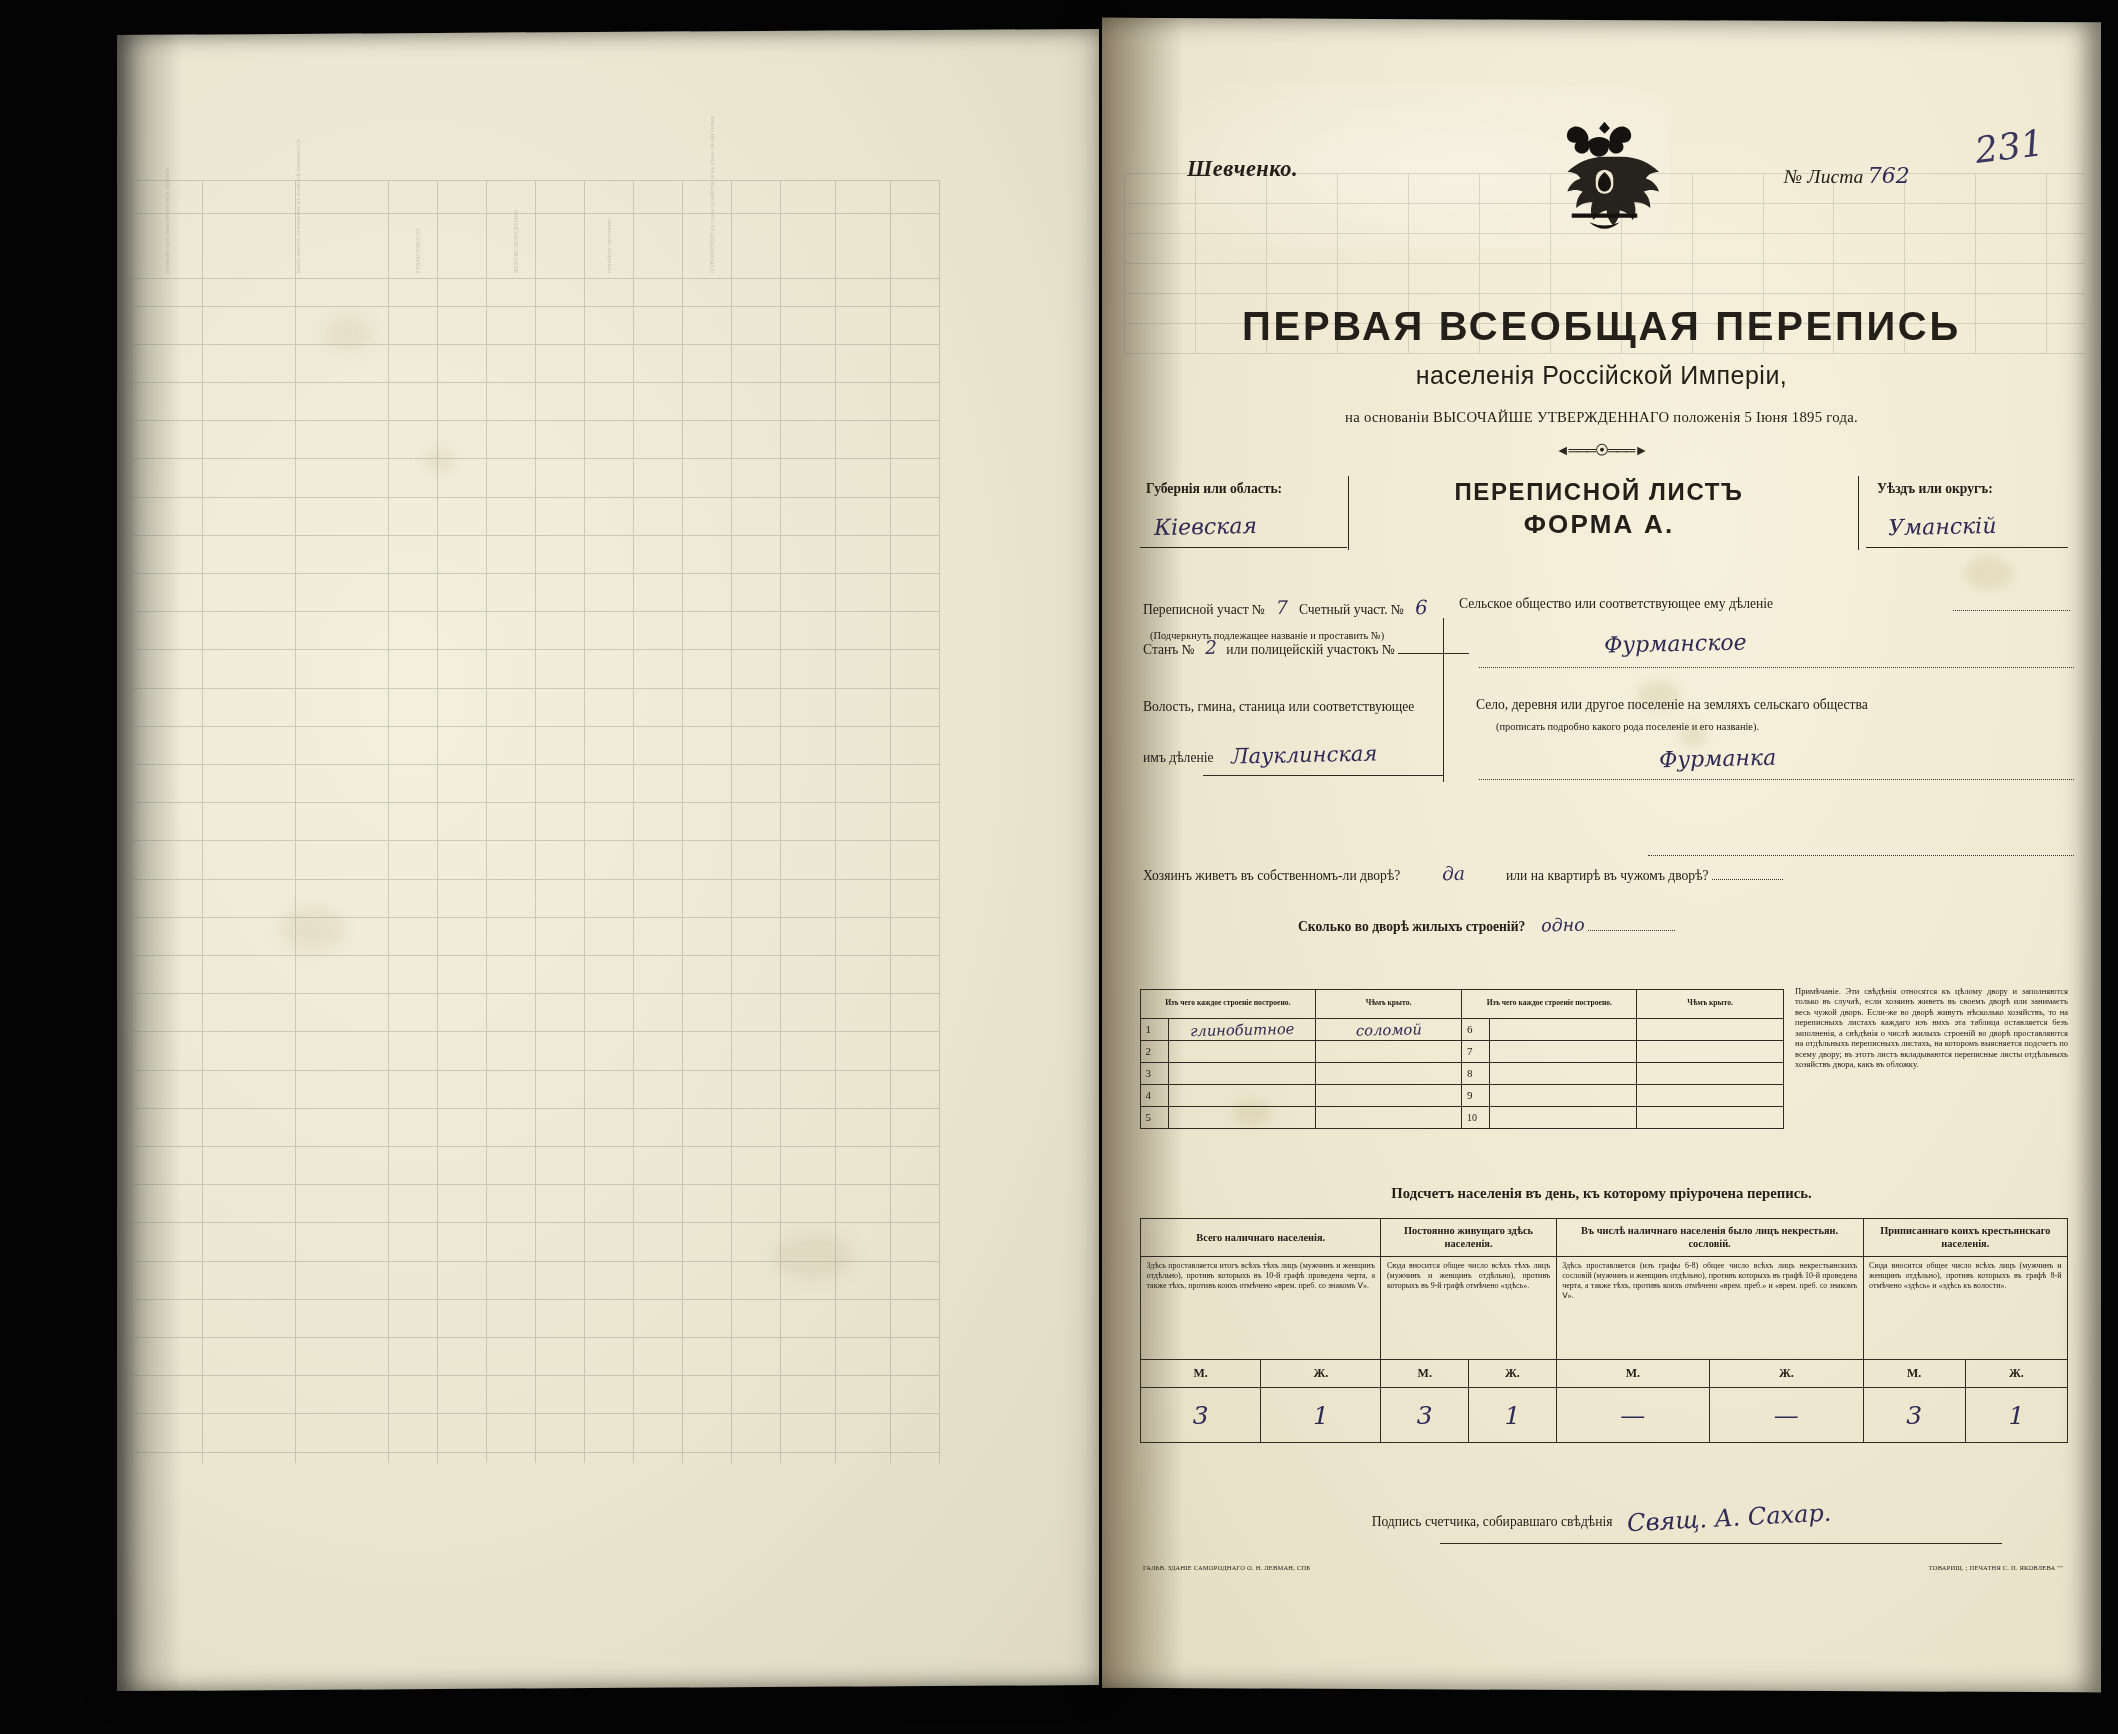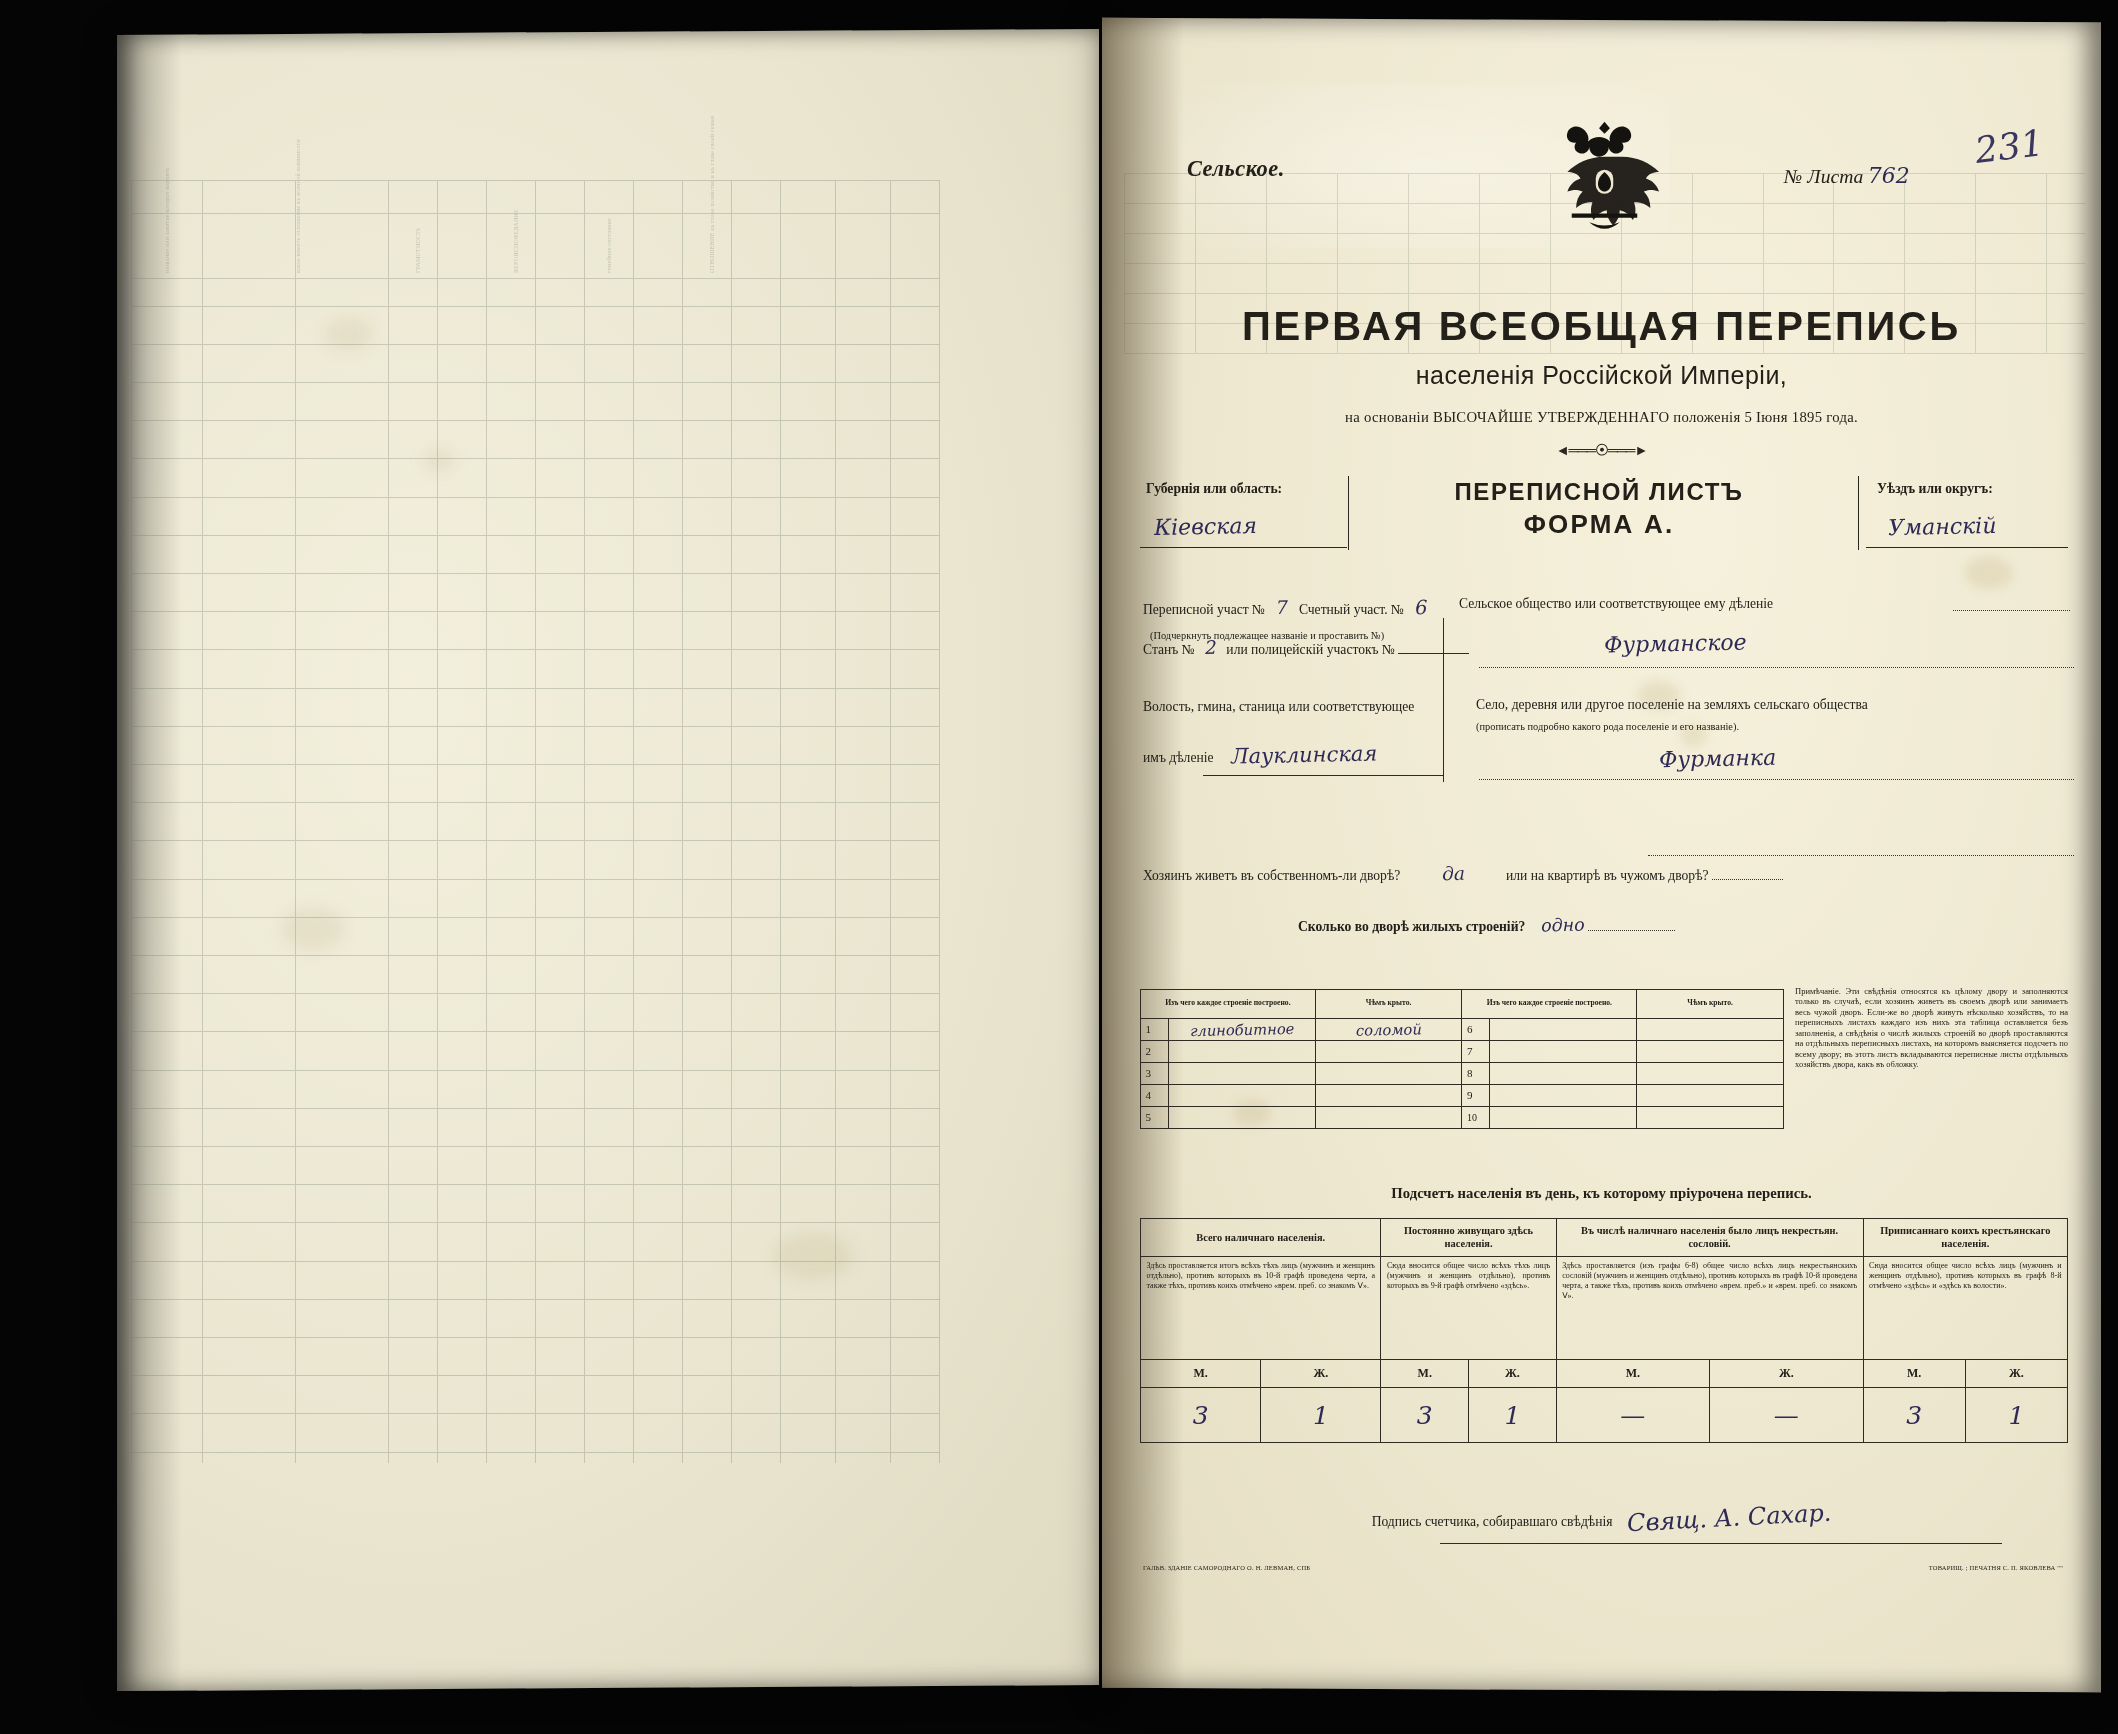--- a/index.html
+++ b/index.html
@@ -215,21 +215,21 @@
         <div class="v" style="left: 922px;"></div>
         <div class="h" style="top: 0px;"></div>
         <div class="h" style="top: 30px;"></div>
         <div class="h" style="top: 60px;"></div>
         <div class="h" style="top: 90px;"></div>
         <div class="h" style="top: 120px;"></div>
         <div class="h" style="top: 150px;"></div>
         <div class="h" style="top: 180px;"></div>
       </div>
 
-    <div id="free-label">Сельское.</div>
+    <div id="free-label">Шевченко.</div>
 
     <div id="sheet-no">
       <span>№ Листа</span><span class="val">762</span>
     </div>
 
     <div id="page-number">231</div>
 
     <svg id="crest" viewBox="0 0 140 120">
       <g fill="#151310">
         <path d="M70 8 l5 6 -5 5 -5 -5z"></path>
@@ -282,21 +282,21 @@
     </div>
     <div style="position:absolute;left:101px;top:755px;width:240px;border-bottom:0.8px solid #2f2b23;"></div>
     <div style="position:absolute;left:341px;top:598px;width:1.1px;height:164px;background:#2f2b23;"></div>
 
     <div class="fld" style="left:357px;top:576px;">Сельское общество или соответствующее ему дѣленіе</div>
     <div style="position:absolute;left:851px;top:590px;width:117px;border-bottom:0.5px dotted #3a352c;"></div>
     <div class="hand" style="position:absolute;left:502px;top:611px;font-size:22px;">Фурманское</div>
     <div style="position:absolute;left:377px;top:647px;width:595px;border-bottom:0.5px dotted #3a352c;"></div>
 
     <div class="fld" style="left:374px;top:677px;">Село, деревня или другое поселеніе на земляхъ сельскаго общества</div>
-    <div class="fld small" style="left:374px;top:701px;">(прописать подробно какого рода поселеніе и его названіе).</div>
+    <div class="fld small" style="left:394px;top:701px;">(прописать подробно какого рода поселеніе и его названіе).</div>
     <div class="hand" style="position:absolute;left:557px;top:726px;font-size:22px;">Фурманка</div>
     <div style="position:absolute;left:377px;top:759px;width:595px;border-bottom:0.5px dotted #3a352c;"></div>
 
     <div style="position:absolute;left:546px;top:835px;width:426px;border-bottom:0.5px dotted #3a352c;"></div>
 
     <div class="fld" style="left:41px;top:843px;">
       <span>Хозяинъ живетъ въ собственномъ-ли дворѣ?</span>
       <span class="hand" style="font-size:18.6px;margin:0 38px;">да</span>
       <span>или на квартирѣ въ чужомъ дворѣ?</span>
       <span class="dotline" style="width:71px;height:13px;"></span>

